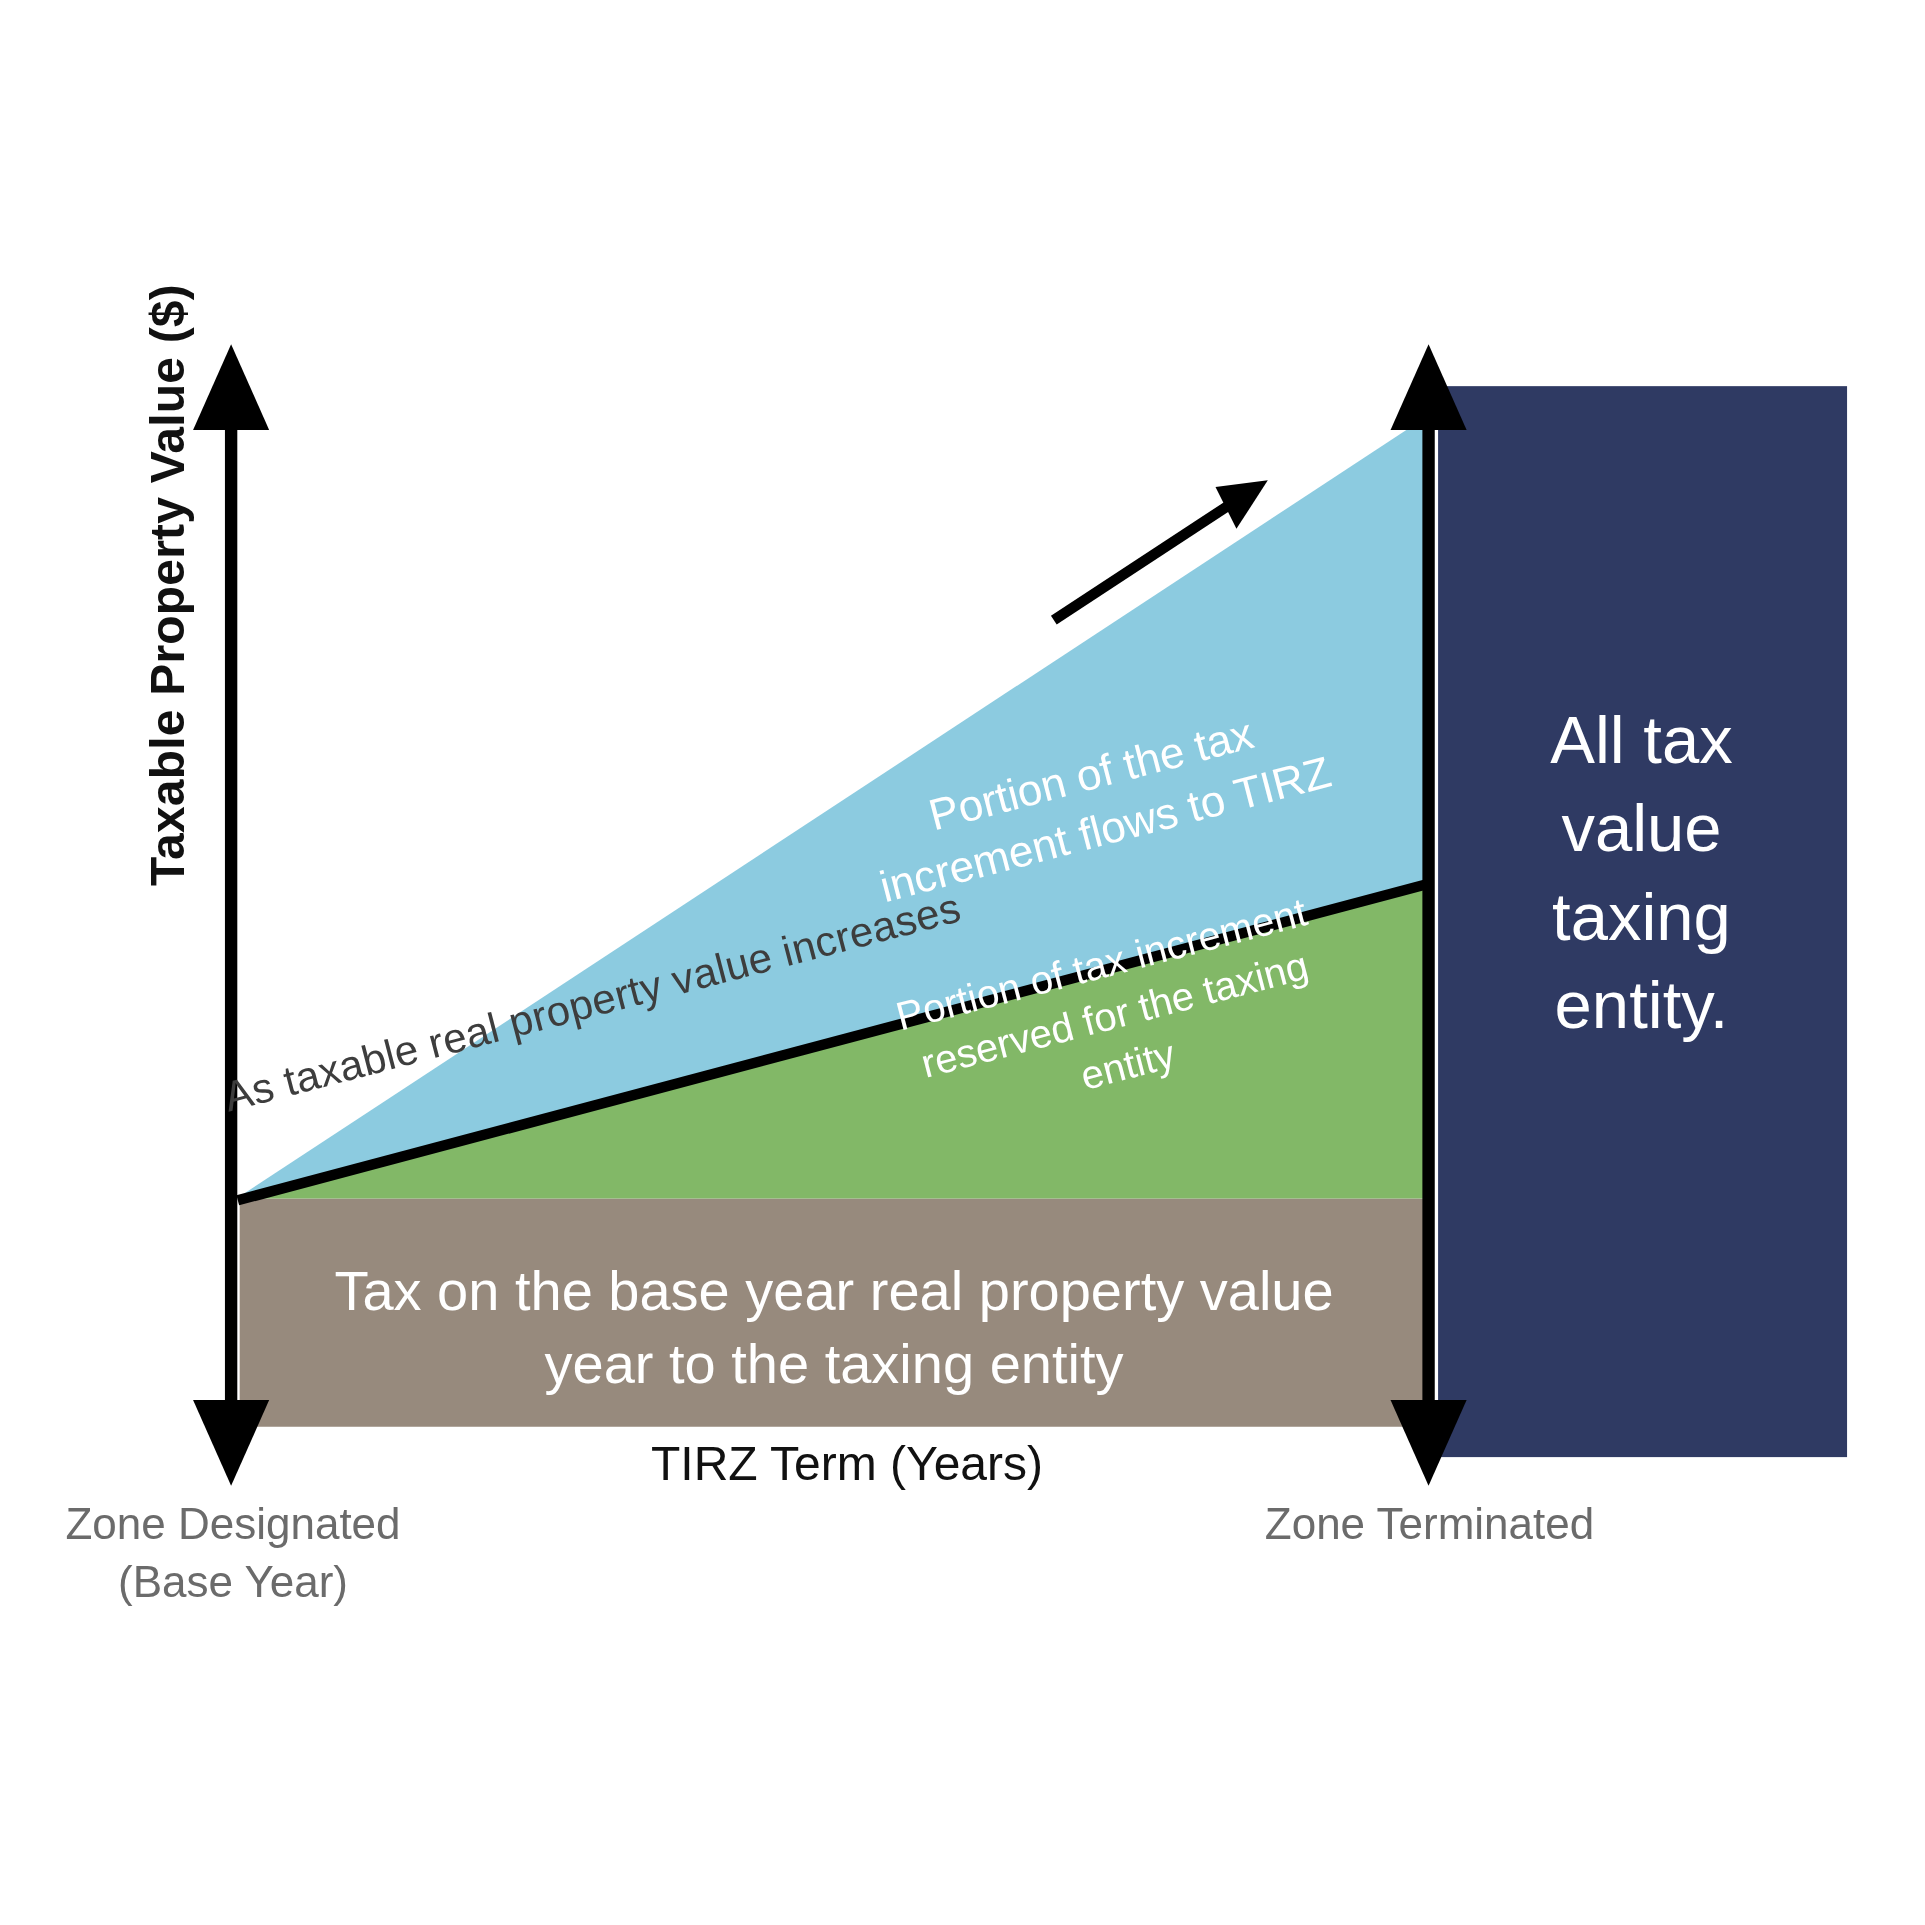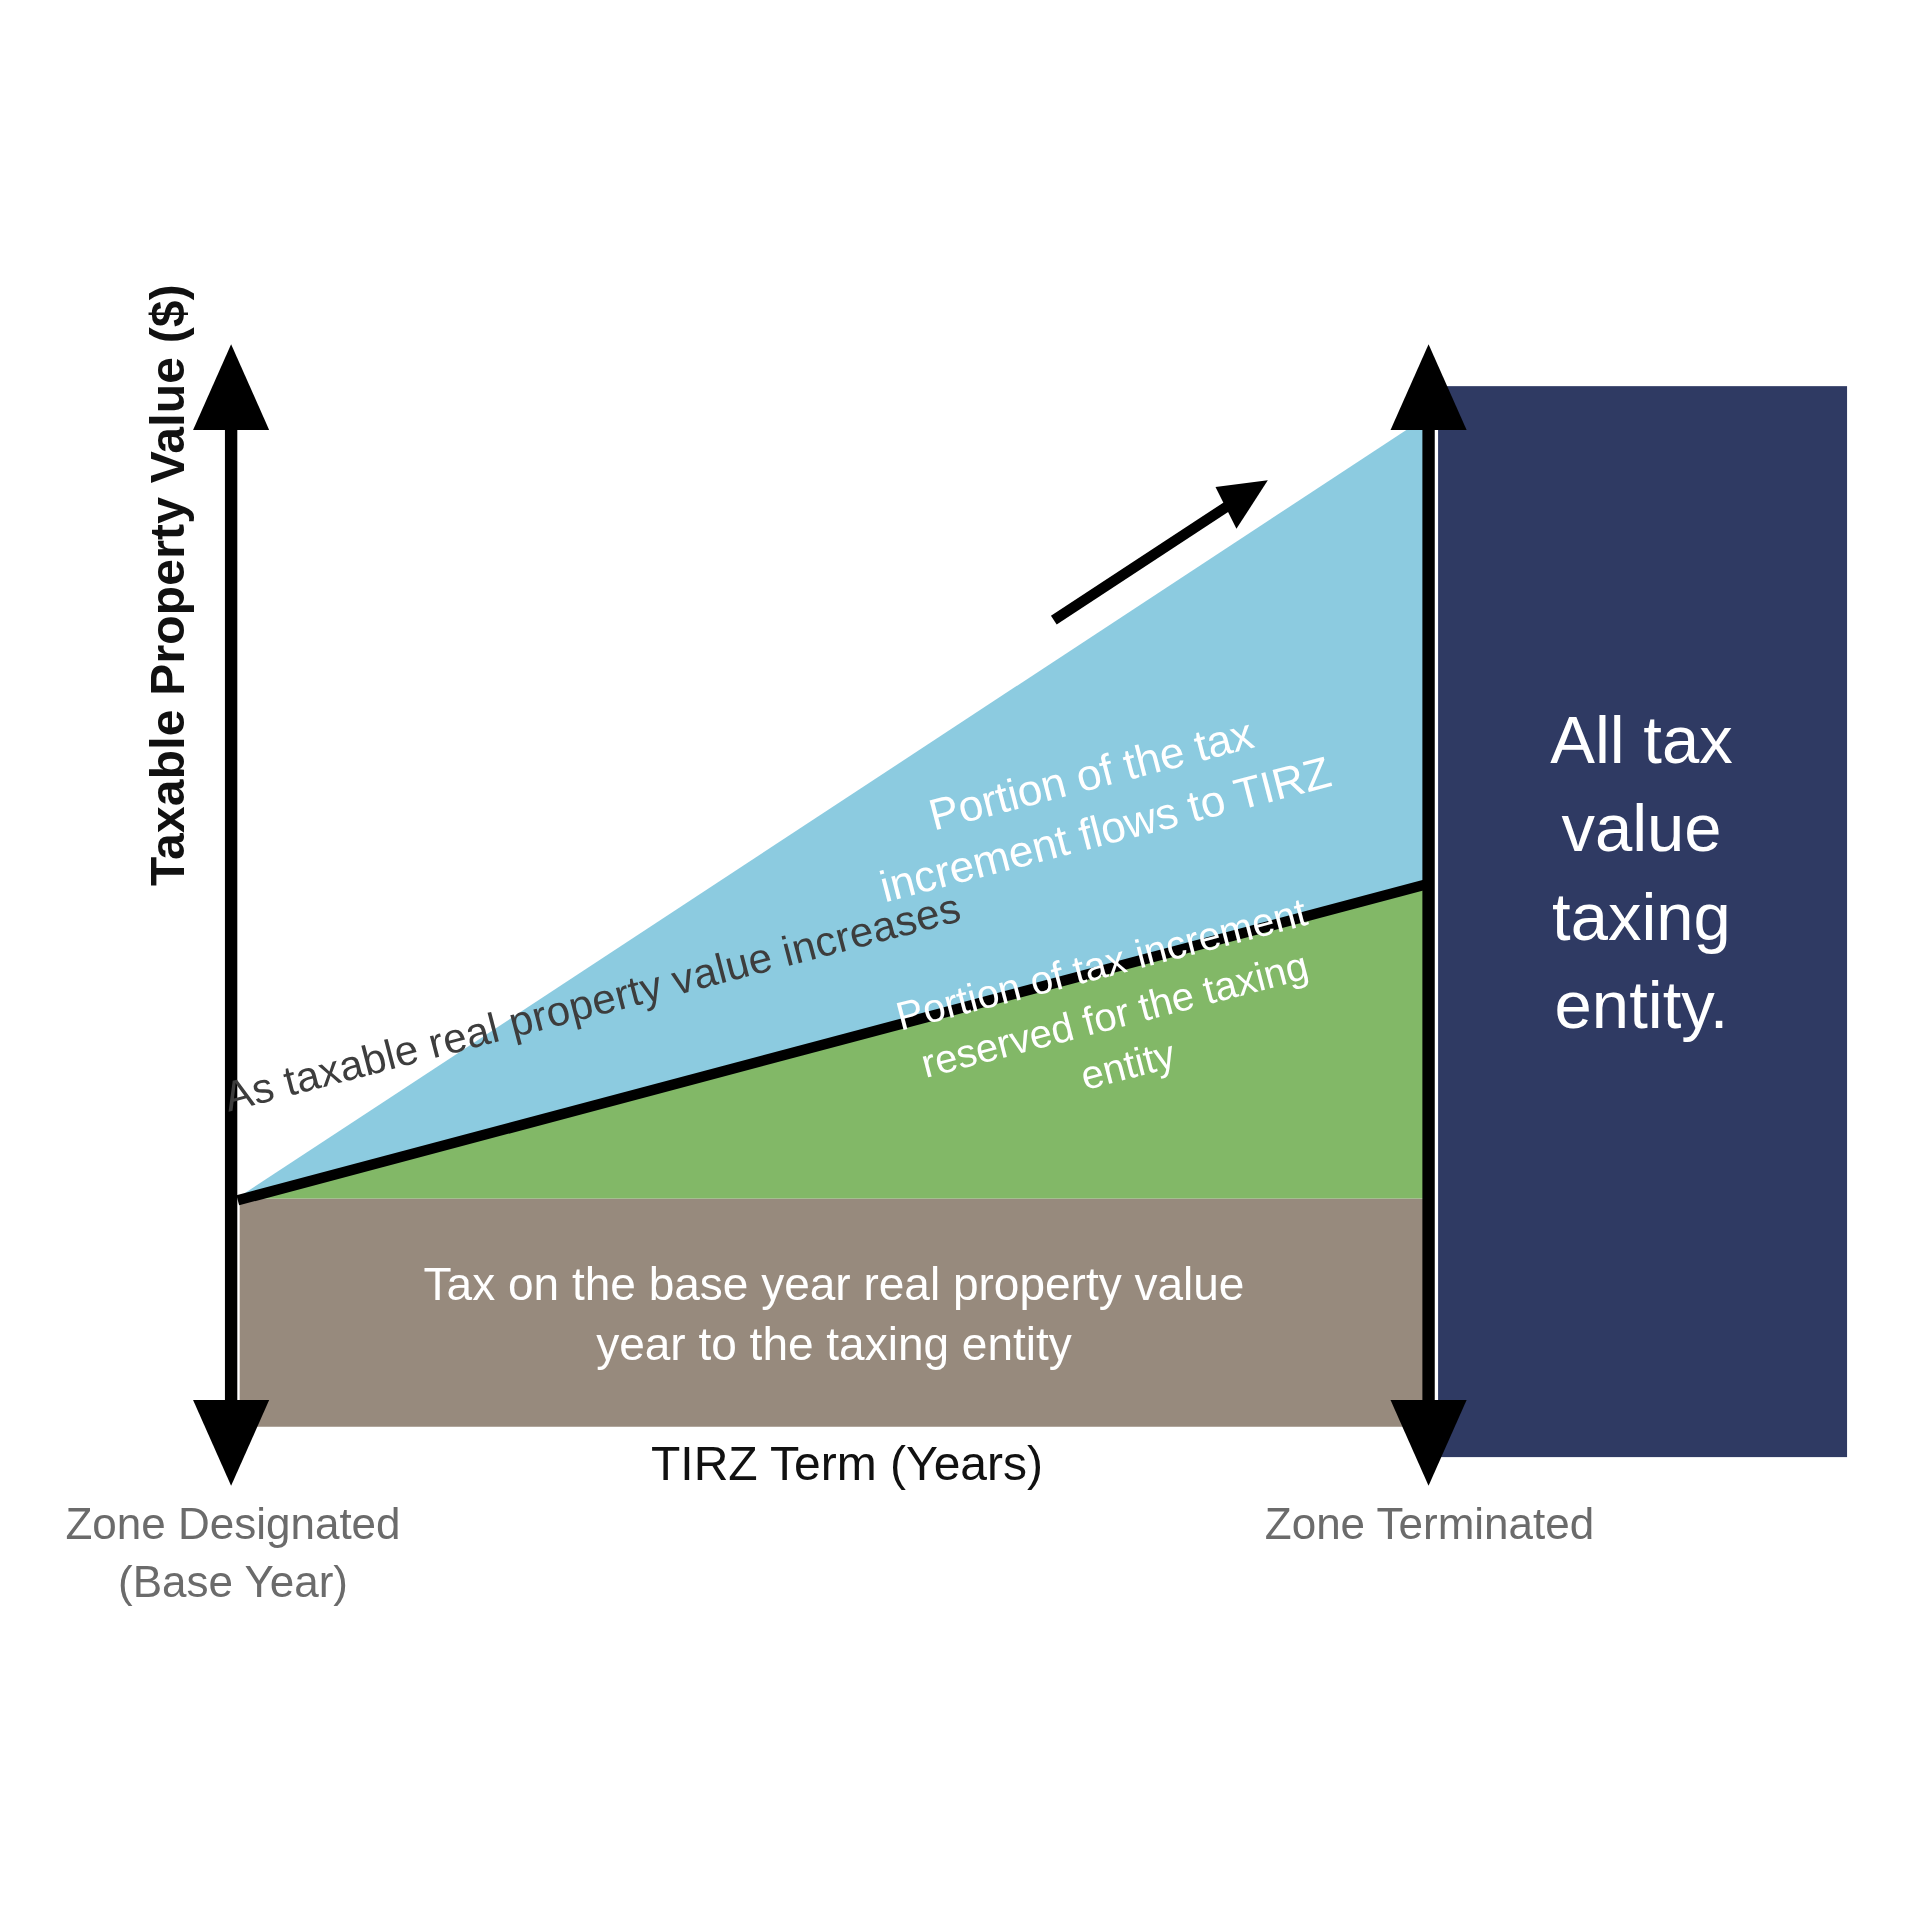--- a/index.html
+++ b/index.html
@@ -115,21 +115,21 @@
     line-height: 1.3;
     transform: rotate(-14.6deg);
     transform-origin: 0 0;
   }
   
   #base-label {
     position: absolute;
     left: 249px;
     top: 1255px;
     width: 1170px;
-    font-size: 46px;
+    font-size: 56px;
     color: #ffffff;
     text-align: center;
     line-height: 1.30;
   }
   
   #allflow-label {
     position: absolute;
     left: 1438px;
     top: 696px;
     width: 407px;

